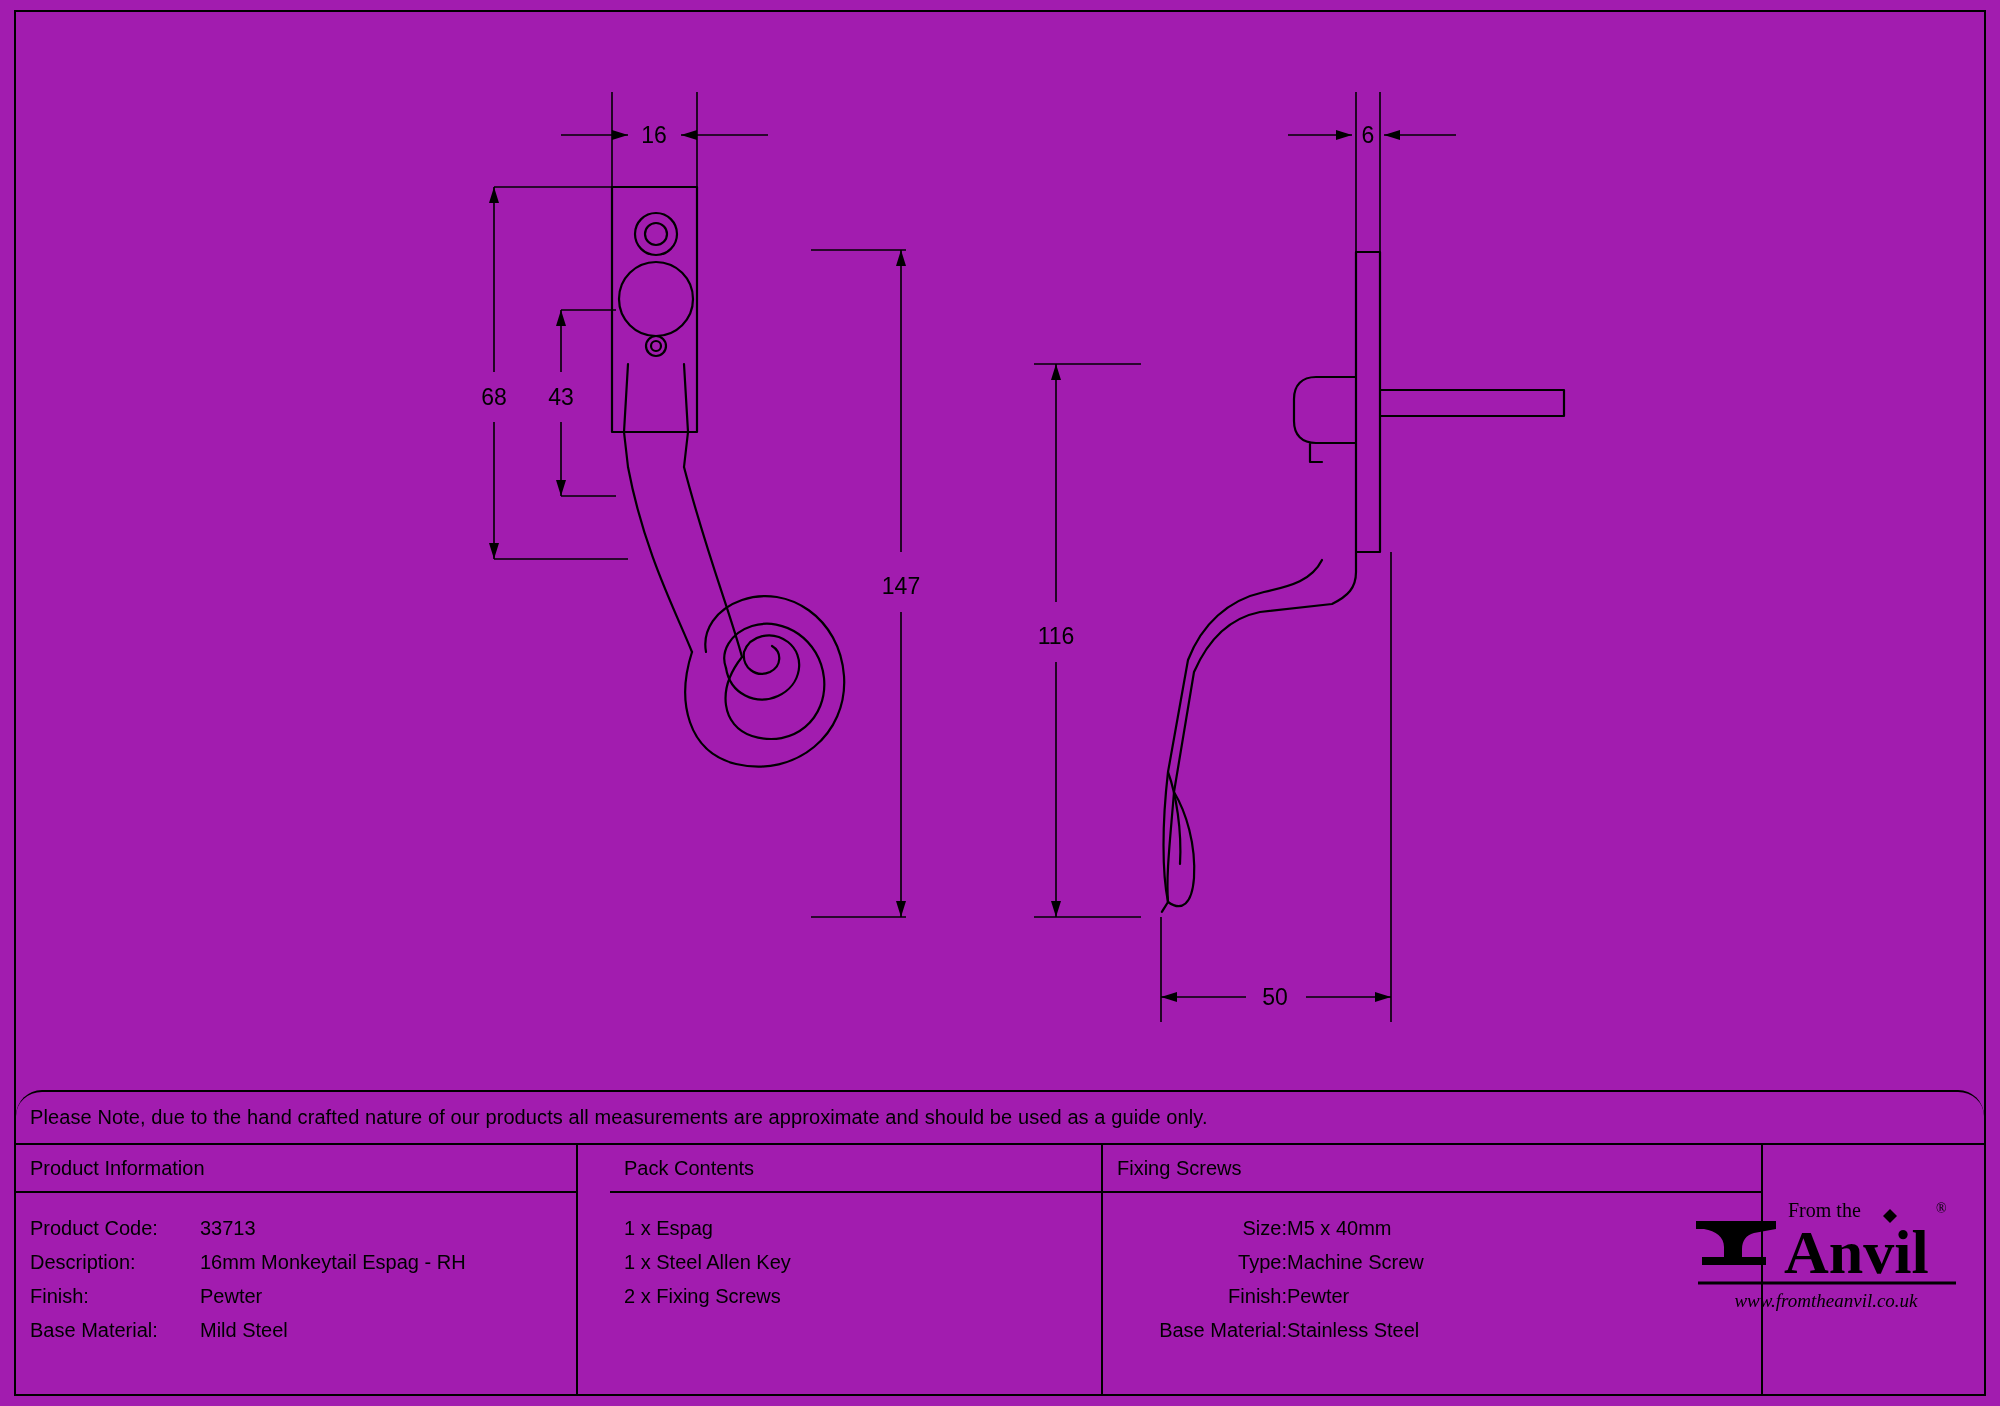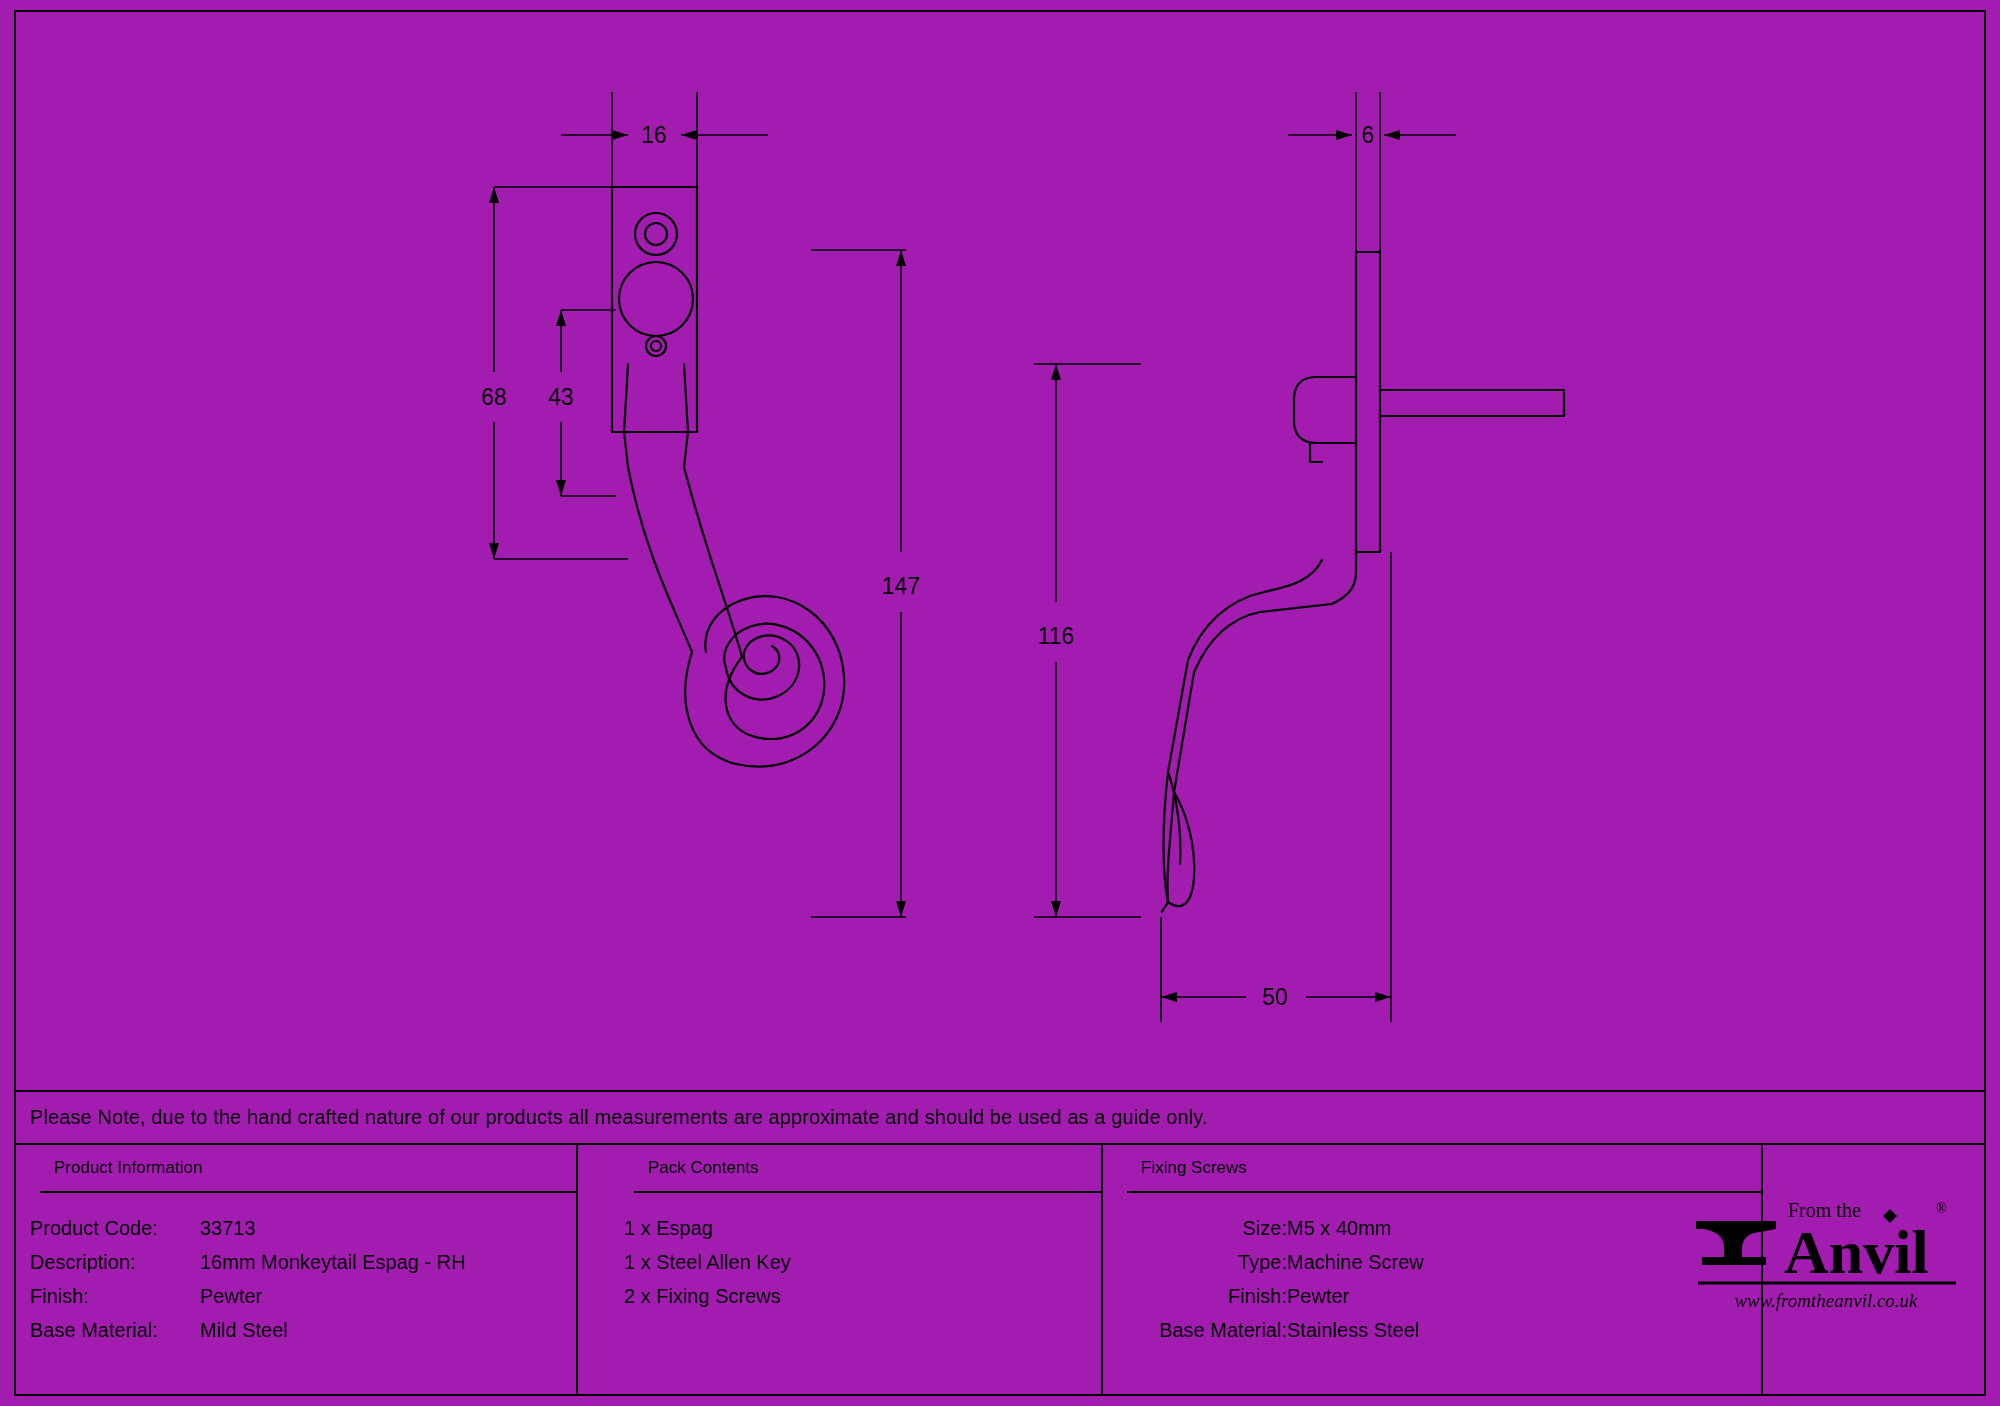--- a/index.html
+++ b/index.html
@@ -5,31 +5,31 @@
   html,body{margin:0;padding:0;background:#ffffff;}
   body{font-family:"Liberation Sans",sans-serif;color:#000;}
   .sheet{position:relative;width:2000px;height:1406px;background:#a21caf;box-sizing:border-box;}
   .frame{position:absolute;left:14px;top:10px;width:1972px;height:1386px;border:2px solid #000;box-sizing:border-box;}
 
   
   .drawing{position:absolute;left:0;top:0;width:1968px;height:1078px;}
   .drawing svg{display:block;}
 
   
-  .note-row{position:absolute;left:0;top:1078px;width:1968px;height:53px;border-top:2px solid #000;box-sizing:border-box;}
+  .note-row{position:absolute;left:0;top:1078px;width:1968px;height:53px;border-top:2px solid #000;box-sizing:border-box;border-radius:26px;}
   .note-text{position:absolute;left:14px;top:14px;font-size:20px;letter-spacing:0.1px;}
 
   
   .table-row{position:absolute;left:0;top:1131px;width:1968px;height:251px;border-top:2px solid #000;box-sizing:border-box;display:flex;}
   .col{position:relative;box-sizing:border-box;height:100%;}
   .col-a{width:562px;border-right:2px solid #000;}
   .col-b{width:525px;border-right:2px solid #000;padding-left:32px;}
   .col-c{width:660px;border-right:2px solid #000;text-align:right;}
   .col-d{flex:1;}
-  .col-head{height:48px;border-bottom:2px solid #000;box-sizing:border-box;display:flex;align-items:center;padding-left:14px;font-size:17px;margin-left:24px;}
+  .col-head{height:48px;border-bottom:2px solid #000;box-sizing:border-box;display:flex;align-items:center;padding-left:14px;font-size:20px;}
   .col-body{padding:18px 0 0 14px;font-size:20px;line-height:34px;}
   .kv{display:flex;}
   .kv .k{width:170px;}
   .kv .v{}
   .kv2 .k{width:170px;}
   .plain{line-height:34px;}
 
   
   .logo-wrap{position:absolute;right:22px;top:42px;width:270px;height:150px;}
   .logo-svg{display:block;}

